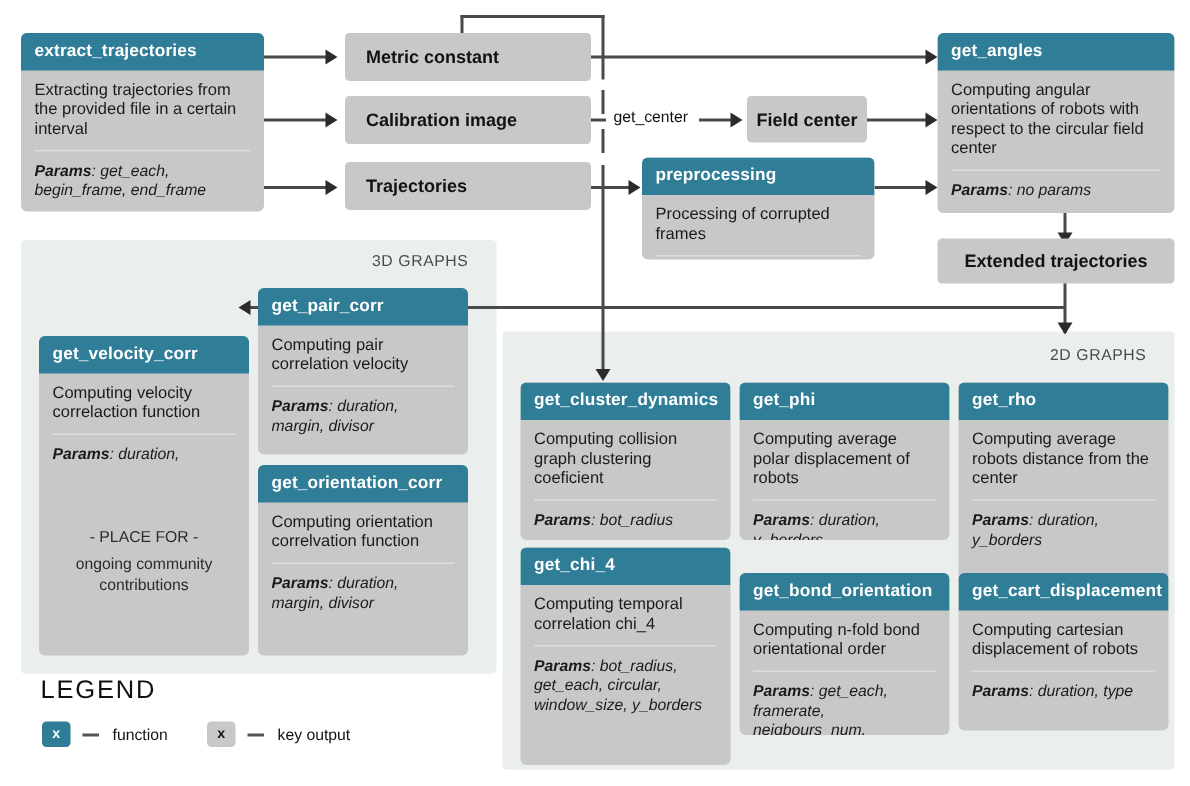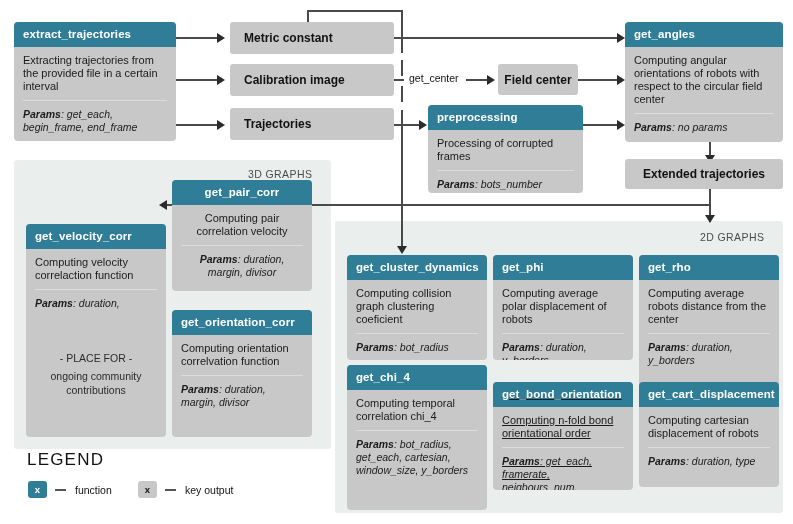--- a/index.html
+++ b/index.html
@@ -142,21 +142,21 @@
   <div class="keyout" style="left:498px;top:64px;width:80px;height:31px;padding-left:0;justify-content:center;">
     <span>Field center</span>
   </div>
   <div class="keyout" style="left:230px;top:108px;width:150px;height:32px;">
     <span>Trajectories</span>
   </div>
   <div class="keyout" style="left:625px;top:159px;width:158px;height:30px;padding-left:0;justify-content:center;">
     <span>Extended trajectories</span>
   </div>
 
-  <div class="card" style="left:428px;top:105px;width:155px;height:88px;">
+  <div class="card" style="left:428px;top:105px;width:155px;height:68px;">
     <div class="hdr">preprocessing</div>
     <div class="body">
       <div class="desc">Processing of corrupted frames</div>
       <div class="rule"></div>
       <div class="prm"><b>Params</b><span>: bots_number</span></div>
     </div>
   </div>
 
   <div class="card" style="left:625px;top:22px;width:158px;height:120px;">
     <div class="hdr">get_angles</div>
@@ -169,21 +169,21 @@
 
   <div class="card" style="left:26px;top:192px;width:140px;height:111px;margin-top:32px;">
     <div class="hdr">get_velocity_corr</div>
     <div class="body">
       <div class="desc">Computing velocity correlaction function</div>
       <div class="rule"></div>
       <div class="prm"><b>Params</b><span>: duration, margin, divisor</span></div>
     </div>
   </div>
 
-  <div class="card" style="left:172px;top:180px;width:140px;height:111px;text-align:center;">
+  <div class="card" style="left:172px;top:192px;width:140px;height:111px;">
     <div class="hdr">get_pair_corr</div>
     <div class="body">
       <div class="desc">Computing pair correlation velocity</div>
       <div class="rule"></div>
       <div class="prm"><b>Params</b><span>: duration, margin, divisor</span></div>
     </div>
   </div>
 
   <div class="placeholder" style="left:26px;top:310px;width:140px;height:127px;">
     <div class="ph1">- PLACE FOR -</div>
@@ -207,34 +207,34 @@
       <div class="rule"></div>
       <div class="prm"><b>Params</b><span>: bot_radius</span></div>
     </div>
   </div>
 
   <div class="card" style="left:347px;top:365px;width:140px;height:145px;">
     <div class="hdr">get_chi_4</div>
     <div class="body">
       <div class="desc">Computing temporal correlation chi_4</div>
       <div class="rule"></div>
-      <div class="prm"><b>Params</b><span>: bot_radius, get_each, cartesian, window_size, y_borders</span></div>
+      <div class="prm"><b>Params</b><span>: bot_radius, get_each, circular, window_size, y_borders</span></div>
     </div>
   </div>
 
   <div class="card" style="left:493px;top:255px;width:140px;height:105px;">
     <div class="hdr">get_phi</div>
     <div class="body">
       <div class="desc">Computing average polar displacement of robots</div>
       <div class="rule"></div>
       <div class="prm"><b>Params</b><span>: duration, y_borders</span></div>
     </div>
   </div>
 
-  <div class="card" style="left:493px;top:382px;width:140px;height:108px;text-decoration:underline;">
+  <div class="card" style="left:493px;top:382px;width:140px;height:108px;">
     <div class="hdr">get_bond_orientation</div>
     <div class="body">
       <div class="desc">Computing n-fold bond orientational order</div>
       <div class="rule"></div>
       <div class="prm"><b>Params</b><span>: get_each, framerate, neigbours_num, y_borders, folds_num</span></div>
     </div>
   </div>
 
   <div class="card" style="left:639px;top:255px;width:140px;height:135px;">
     <div class="hdr">get_rho</div>

